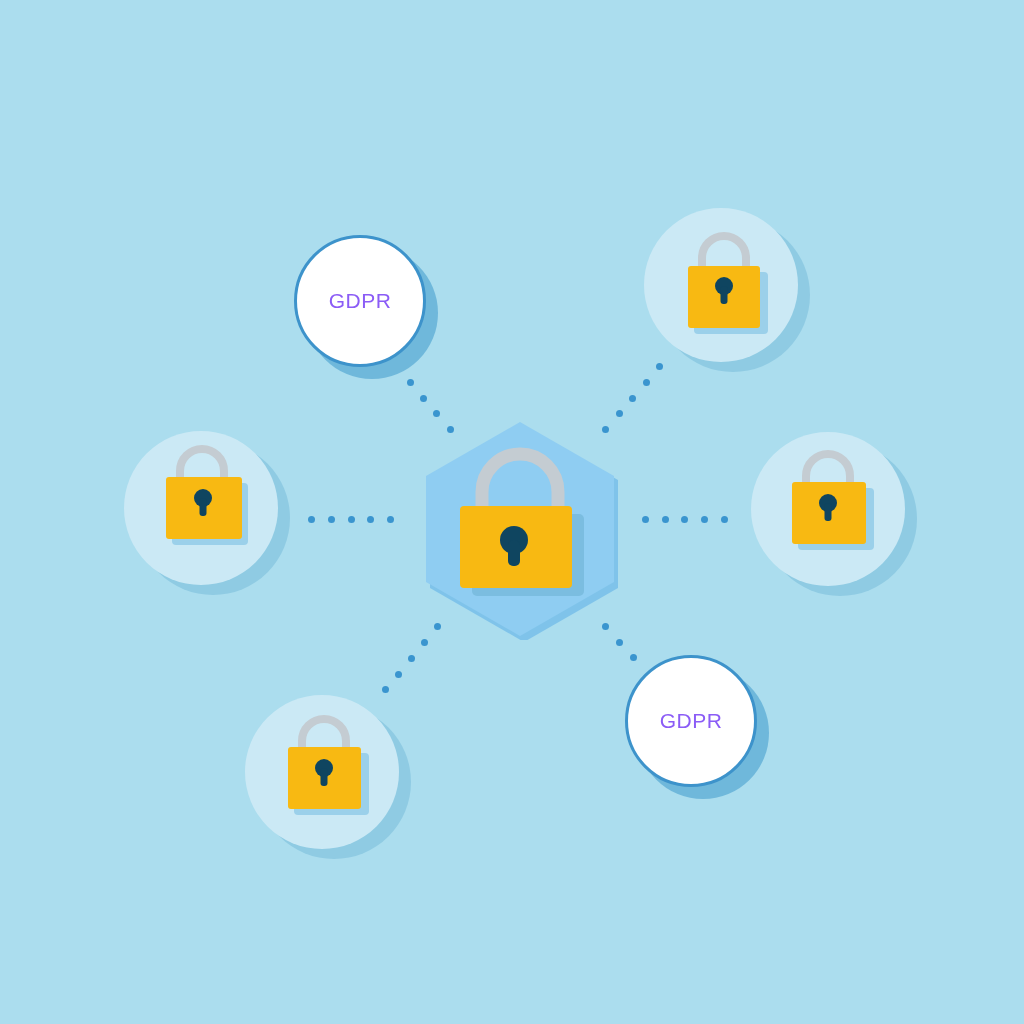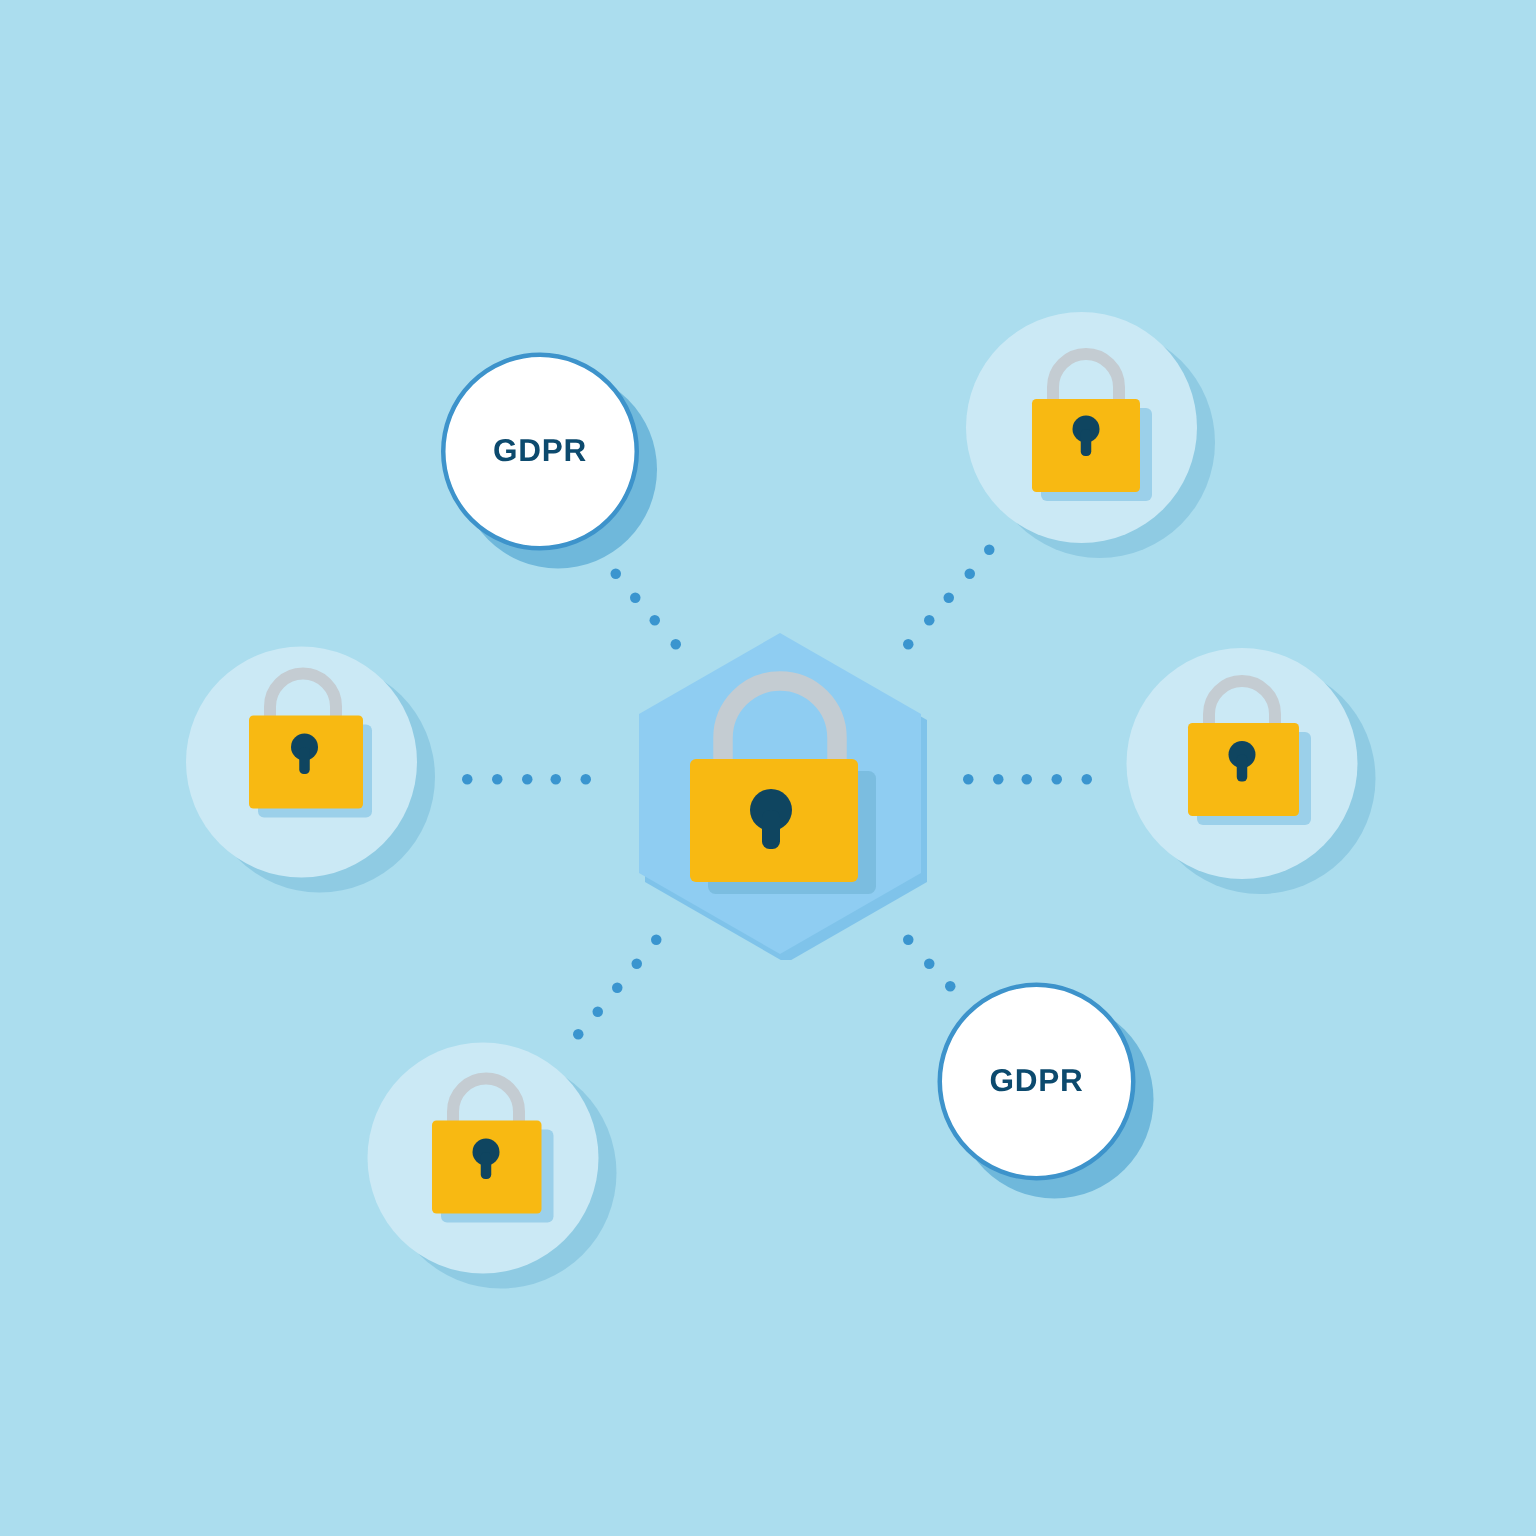--- a/index.html
+++ b/index.html
@@ -16,21 +16,21 @@
     background: #cbe9f5;
     box-shadow: 12px 10px 0 0 #8fcbe3;
   }
   .gdpr-circle {
     position: absolute; width: 126px; height: 126px; border-radius: 50%;
     background: #ffffff; border: 3px solid #3d93cb;
     box-shadow: 12px 12px 0 0 #6fb8db;
     display: flex; align-items: center; justify-content: center;
   }
   .gdpr-text {
-    color: #0c4a6e; font-weight: bold; font-size: 21px; letter-spacing: 0.5px;
+    color: #8b5cf6; font-weight: normal; font-size: 21px; letter-spacing: 0.5px;
   }
   .dot {
     position: absolute; width: 7px; height: 7px; border-radius: 50%;
     background: #3a95cf;
   }
   svg.lock { position: absolute; overflow: visible; }
 </style>
 </head>
 <body>
 

